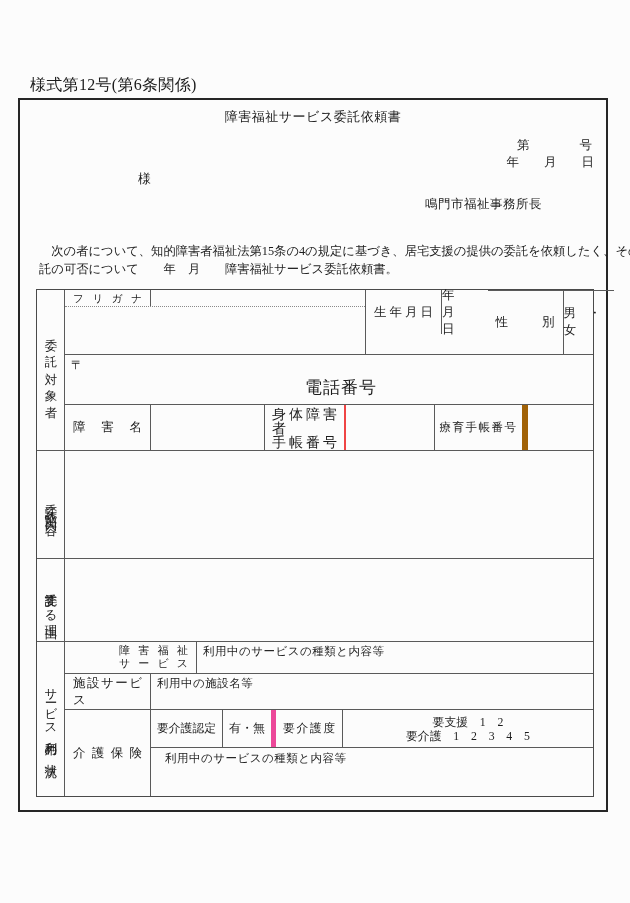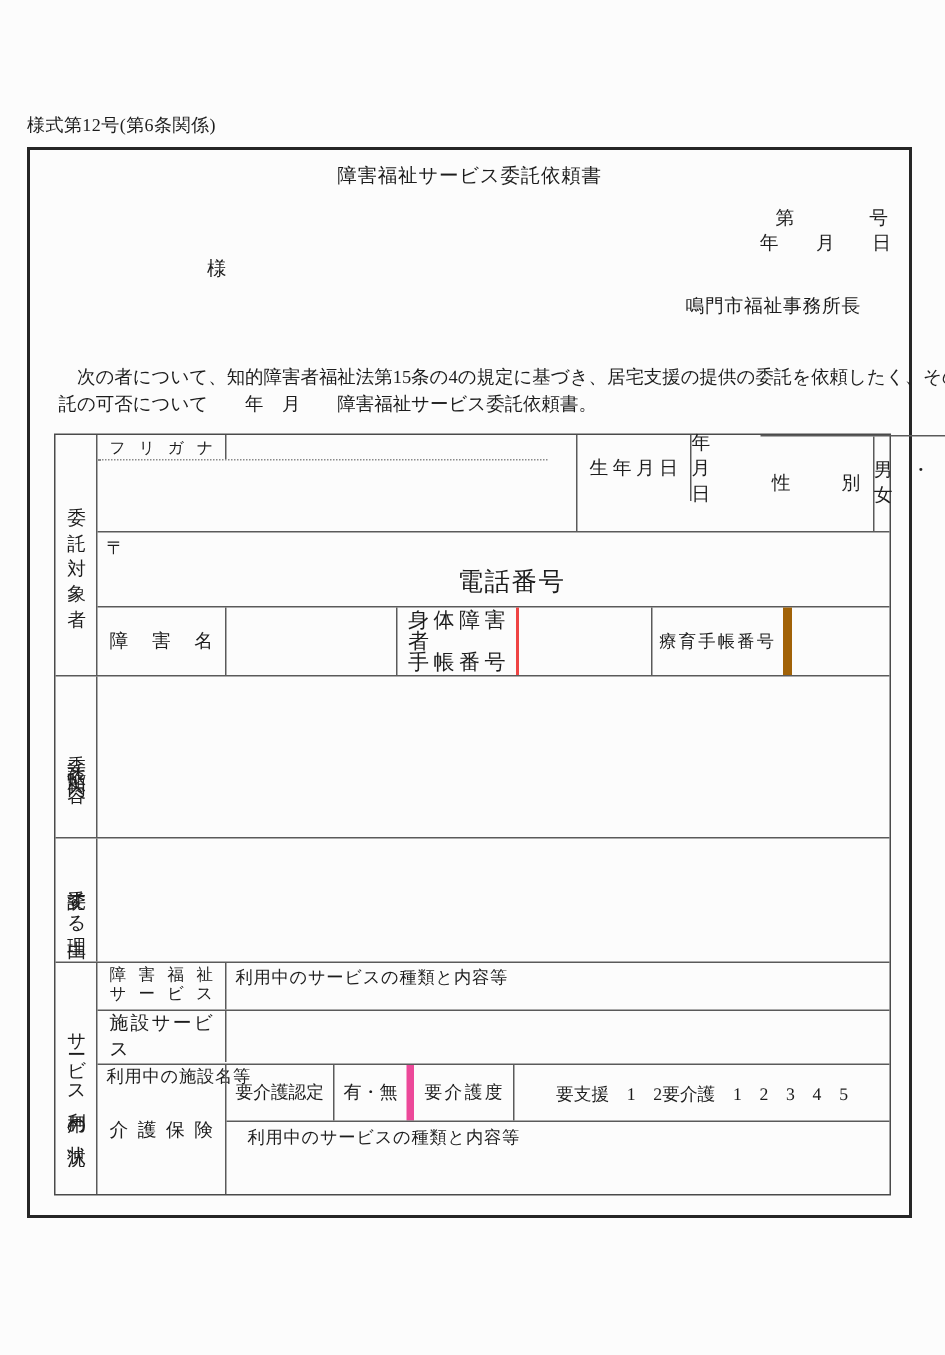--- a/index.html
+++ b/index.html
@@ -2,30 +2,30 @@
 <html><head>
 <meta charset="utf-8">
 <style>
   * { margin:0; padding:0; box-sizing:border-box; }
   html,body { background:#f7f7f7; }
   .sheet {
     position:relative; width:630px; height:903px; background:#fcfcfc;
     font-family:"Liberation Serif","DejaVu Serif",serif; color:#1c1c1c;
     overflow:hidden;
   }
-  .form-no { position:absolute; left:18px; top:75px; font-size:12px; letter-spacing:.3px; }
+  .form-no { position:absolute; left:30px; top:75px; font-size:16px; letter-spacing:.3px; }
   .outer-box {
     position:absolute; left:18px; top:98px; width:590px; height:714px;
     border:2px solid #262626; background:#fcfcfc;
   }
   .title { position:absolute; left:0; top:8px; width:100%; text-align:center; font-size:13px; letter-spacing:.5px; }
   .doc-no { position:absolute; right:14px; top:37px; font-size:12.5px; }
   .date-line { position:absolute; right:12px; top:54px; font-size:12.5px; }
   .sama { position:absolute; left:118px; top:70px; font-size:13px; }
-  .sender { position:absolute; left:405px; top:96px; font-size:12.5px; letter-spacing:.5px;margin-left:32px; }
+  .sender { position:absolute; left:405px; top:96px; font-size:12.5px; letter-spacing:.5px; }
   .para { position:absolute; left:19px; top:142px; width:556px; font-size:12.3px; line-height:18px; white-space:nowrap; }
 
   
   .ftable {
     position:absolute; left:16px; top:189px; width:558px; height:508px;
     border:1px solid #4a4a4a; display:flex; flex-direction:column;
     font-size:12.5px;
   }
   .sec { display:flex; width:100%; }
   .sec + .sec { border-top:1px solid #5a5a5a; }
@@ -38,21 +38,21 @@
   .ls4  { letter-spacing:4px; }
   .ls0  { letter-spacing:1px; }
   .ls2  { letter-spacing:2.5px; }
   .rows { flex:1; display:flex; flex-direction:column; min-width:0; }
 
   .jlabel { text-align:justify; text-align-last:justify; padding:0 8px; }
   .vc { display:flex; flex-direction:column; justify-content:center; }
 
   
   .sec1 { height:160px; }
-  .row1 { height:70px; display:flex;gap:19px; }
+  .row1 { height:70px; display:flex; }
   .row2 { height:55px; border-top:1px solid #5a5a5a; display:flex; }
   .row3 { flex:1; border-top:1px solid #5a5a5a; display:flex; }
   .r1-left { width:300px; display:flex; flex-direction:column; flex:none; }
   .r1-top { height:17px; border-bottom:1px dotted #8a8a8a; display:flex; }
   .cell-furigana { width:86px; flex:none; border-right:1px solid #5a5a5a; font-size:10.5px; padding-top:2px; }
   .r1-top-input { flex:1; }
   .r1-bottom { flex:1; display:flex; }
   .cell-name { width:86px; flex:none; border-right:1px solid #5a5a5a; }
   .r1-input { flex:1; }
   .r1-right { flex:1; border-left:1px solid #5a5a5a; display:flex; }
@@ -74,34 +74,34 @@
   .w89 { width:89px; flex:none; border-right:1px solid #5a5a5a; }
   .cell-rehablabel { width:93px; flex:none; border-right:6px solid #a16207; display:flex; align-items:center; justify-content:center; font-size:11.5px; letter-spacing:1.5px; }
   .fill { flex:1; }
 
   
   .sec2 { height:108px; }
   .sec3 { height:83px; }
 
   
   .sec4 { flex:1; }
-  .rowA { height:31px; display:flex; }
-  .rowB { height:36px; border-top:1px solid #5a5a5a; display:flex;flex-direction:column; }
+  .rowA { height:31px; display:flex;margin-left:46px; }
+  .rowB { height:36px; border-top:1px solid #5a5a5a; display:flex; }
   .rowC { flex:1; border-top:1px solid #5a5a5a; display:flex; }
   .lblcol { width:86px; flex:none; border-right:1px solid #5a5a5a; }
   .two-line { font-size:11px; line-height:13px; padding-top:2px; }
   .two-line div { text-align:justify; text-align-last:justify; padding:0 8px; }
   .hint { flex:1; font-size:11.5px; padding:2px 6px 0 6px; letter-spacing:.5px; }
   .care-content { flex:1; display:flex; flex-direction:column; min-width:0; }
   .c1 { height:37px; display:flex; }
   .cell-cert { width:72px; flex:none; border-right:1px solid #5a5a5a; display:flex; align-items:center; justify-content:center; font-size:11.8px; }
   .cell-certval { width:53px; flex:none; border-right:5px solid #ec4899; display:flex; align-items:center; justify-content:center; font-size:12px; }
   .cell-level { width:67px; flex:none; border-right:1px solid #5a5a5a; display:flex; align-items:center; }
   .cell-level span { width:100%; text-align:justify; text-align-last:justify; padding:0 7px; font-size:11.8px; }
-  .cell-support { flex:1; display:flex; flex-direction:row; align-items:center; justify-content:center; font-size:11.8px; line-height:14px; }
+  .cell-support { flex:1; display:flex; flex-direction:column; align-items:center; justify-content:center; font-size:11.8px; line-height:14px; }
   .c2 { flex:1; border-top:1px solid #5a5a5a; font-size:11.5px; padding:3px 6px 0 14px; letter-spacing:.5px; }
 </style>
 </head>
 <body>
 
 <div class="sheet">
 
   <div class="form-no">様式第12号(第6条関係)</div>
 
   <div class="outer-box">

